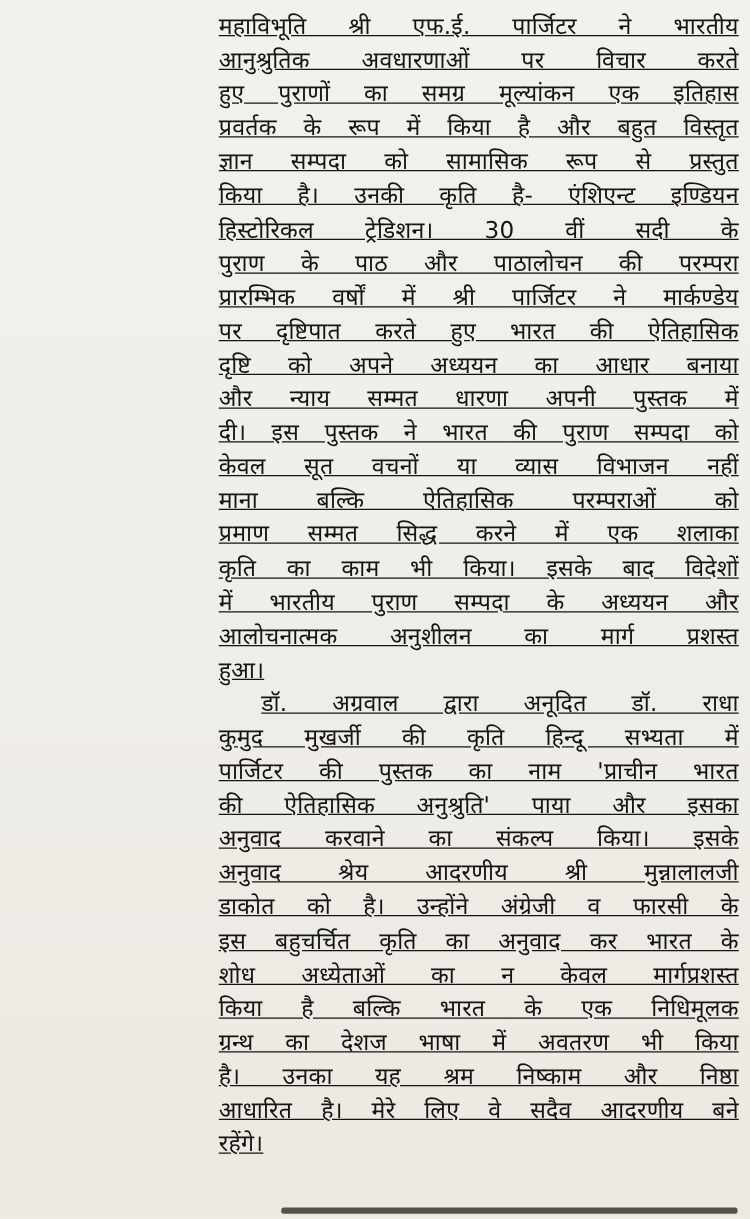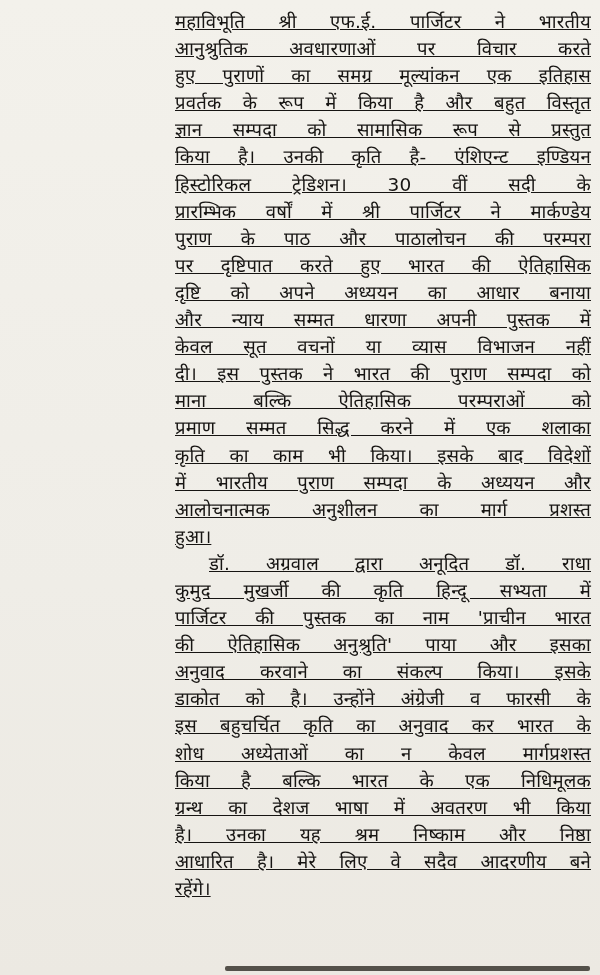--- a/index.html
+++ b/index.html
@@ -60,38 +60,39 @@
 
 <div class="page">
   <div class="text-block">
       <div class="line">महाविभूति श्री एफ.ई. पार्जिटर ने भारतीय</div>
       <div class="line">आनुश्रुतिक अवधारणाओं पर विचार करते</div>
       <div class="line">हुए पुराणों का समग्र मूल्यांकन एक इतिहास</div>
       <div class="line">प्रवर्तक के रूप में किया है और बहुत विस्तृत</div>
       <div class="line">ज्ञान सम्पदा को सामासिक रूप से प्रस्तुत</div>
       <div class="line">किया है। उनकी कृति है- एंशिएन्ट इण्डियन</div>
       <div class="line">हिस्टोरिकल ट्रेडिशन। 30 वीं सदी के</div>
+      <div class="line">पुराण के पाठ और पाठालोचन की परम्परा</div>
       <div class="line">प्रारम्भिक वर्षों में श्री पार्जिटर ने मार्कण्डेय</div>
-      <div class="line">पुराण के पाठ और पाठालोचन की परम्परा</div>
       <div class="line">पर दृष्टिपात करते हुए भारत की ऐतिहासिक</div>
       <div class="line">दृष्टि को अपने अध्ययन का आधार बनाया</div>
       <div class="line">और न्याय सम्मत धारणा अपनी पुस्तक में</div>
+      <div class="line">दी। इस पुस्तक ने भारत की पुराण सम्पदा को</div>
       <div class="line">केवल सूत वचनों या व्यास विभाजन नहीं</div>
-      <div class="line">दी। इस पुस्तक ने भारत की पुराण सम्पदा को</div>
       <div class="line">माना बल्कि ऐतिहासिक परम्पराओं को</div>
       <div class="line">प्रमाण सम्मत सिद्ध करने में एक शलाका</div>
       <div class="line">कृति का काम भी किया। इसके बाद विदेशों</div>
       <div class="line">में भारतीय पुराण सम्पदा के अध्ययन और</div>
       <div class="line">आलोचनात्मक अनुशीलन का मार्ग प्रशस्त</div>
       <div class="line last">हुआ।</div>
       <div class="line indent">डॉ. अग्रवाल द्वारा अनूदित डॉ. राधा</div>
       <div class="line">कुमुद मुखर्जी की कृति हिन्दू सभ्यता में</div>
       <div class="line">पार्जिटर की पुस्तक का नाम 'प्राचीन भारत</div>
       <div class="line">की ऐतिहासिक अनुश्रुति' पाया और इसका</div>
       <div class="line">अनुवाद करवाने का संकल्प किया। इसके</div>
+      <div class="line">अनुवाद श्रेय आदरणीय श्री मुन्नालालजी</div>
       <div class="line">डाकोत को है। उन्होंने अंग्रेजी व फारसी के</div>
       <div class="line">इस बहुचर्चित कृति का अनुवाद कर भारत के</div>
       <div class="line">शोध अध्येताओं का न केवल मार्गप्रशस्त</div>
       <div class="line">किया है बल्कि भारत के एक निधिमूलक</div>
       <div class="line">ग्रन्थ का देशज भाषा में अवतरण भी किया</div>
       <div class="line">है। उनका यह श्रम निष्काम और निष्ठा</div>
       <div class="line">आधारित है। मेरे लिए वे सदैव आदरणीय बने</div>
       <div class="line last">रहेंगे।</div>
     </div>
   <div class="scan-smudge"></div>

